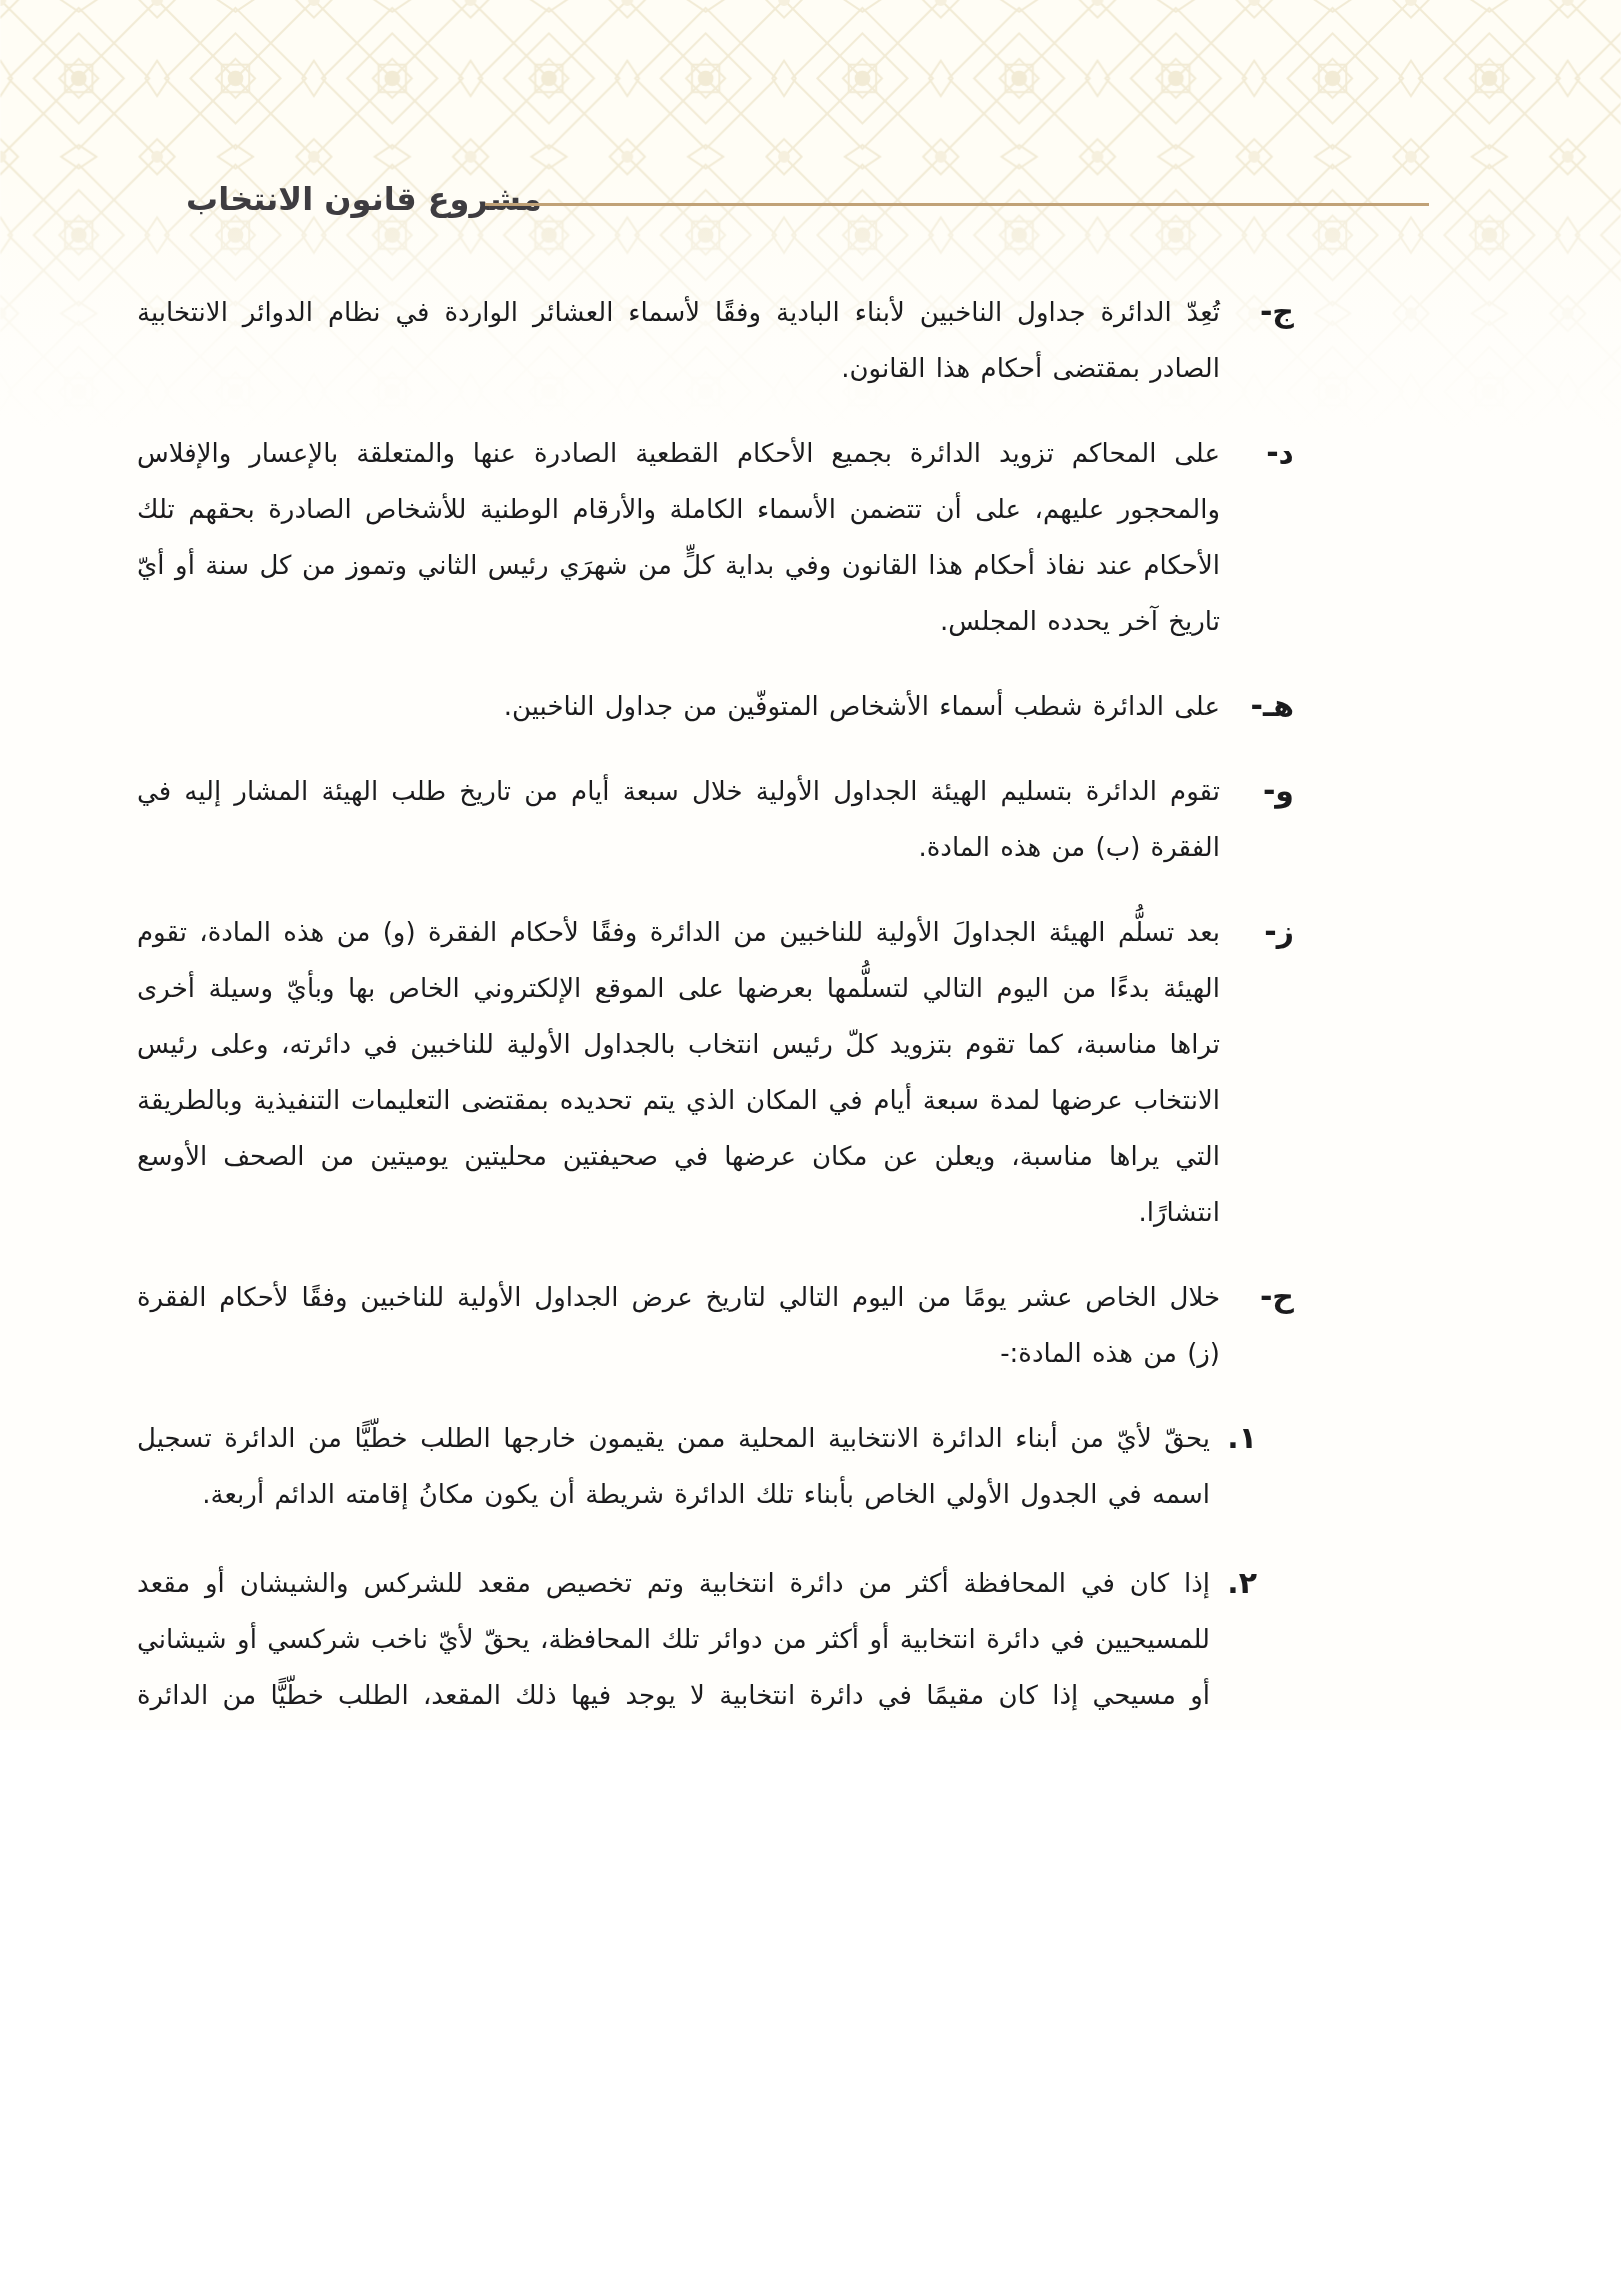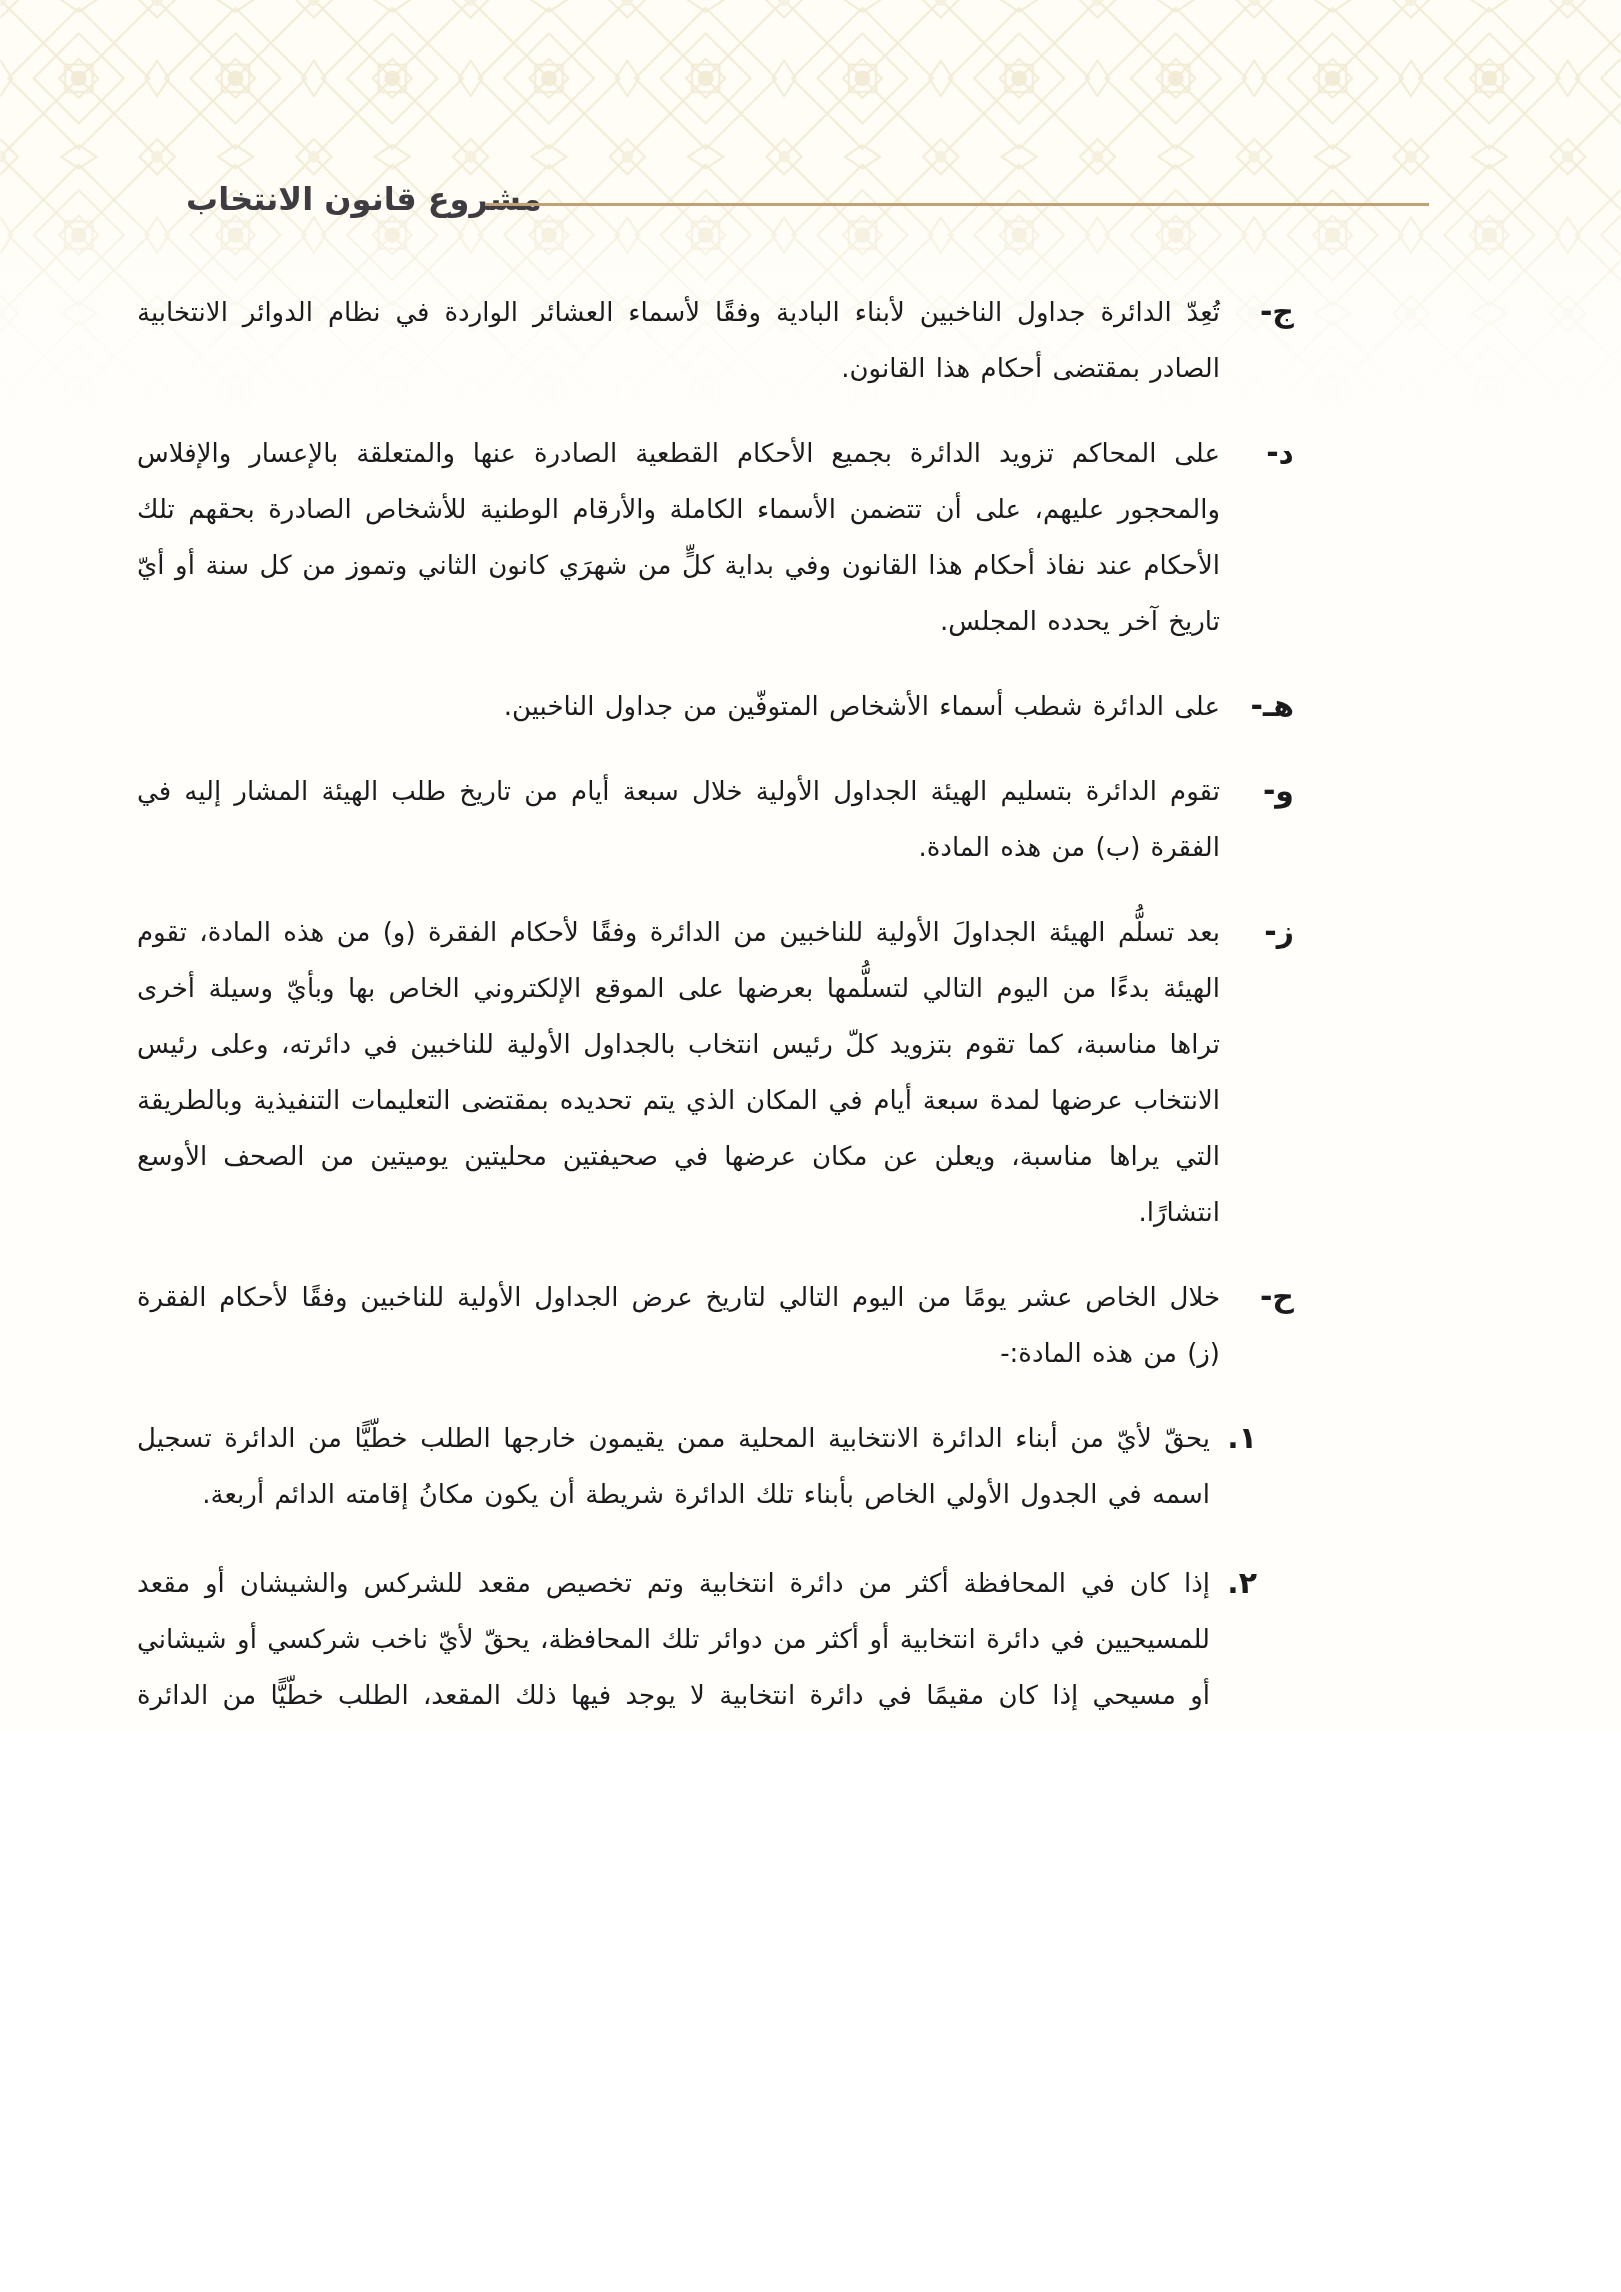--- a/index.html
+++ b/index.html
@@ -108,21 +108,21 @@
 
   <div class="content">
 
     <div class="item">
       <span class="item-marker">ج-</span>
       <p class="item-text">تُعِدّ الدائرة جداول الناخبين لأبناء البادية وفقًا لأسماء العشائر الواردة في نظام الدوائر الانتخابية الصادر بمقتضى أحكام هذا القانون.</p>
     </div>
 
     <div class="item">
       <span class="item-marker">د-</span>
-      <p class="item-text">على المحاكم تزويد الدائرة بجميع الأحكام القطعية الصادرة عنها والمتعلقة بالإعسار والإفلاس والمحجور عليهم، على أن تتضمن الأسماء الكاملة والأرقام الوطنية للأشخاص الصادرة بحقهم تلك الأحكام عند نفاذ أحكام هذا القانون وفي بداية كلٍّ من شهرَي كانون الثاني وتموز من كل سنة أو أيّ تاريخ آخر يحدده المجلس.</p>
+      <p class="item-text">على المحاكم تزويد الدائرة بجميع الأحكام القطعية الصادرة عنها والمتعلقة بالإعسار والإفلاس والمحجور عليهم، على أن تتضمن الأسماء الكاملة والأرقام الوطنية للأشخاص الصادرة بحقهم تلك الأحكام عند نفاذ أحكام هذا القانون وفي بداية كلٍّ من شهرَي رئيس الثاني وتموز من كل سنة أو أيّ تاريخ آخر يحدده المجلس.</p>
     </div>
 
     <div class="item">
       <span class="item-marker">هـ-</span>
       <p class="item-text">على الدائرة شطب أسماء الأشخاص المتوفّين من جداول الناخبين.</p>
     </div>
 
     <div class="item">
       <span class="item-marker">و-</span>
       <p class="item-text">تقوم الدائرة بتسليم الهيئة الجداول الأولية خلال سبعة أيام من تاريخ طلب الهيئة المشار إليه في الفقرة (ب) من هذه المادة.</p>

